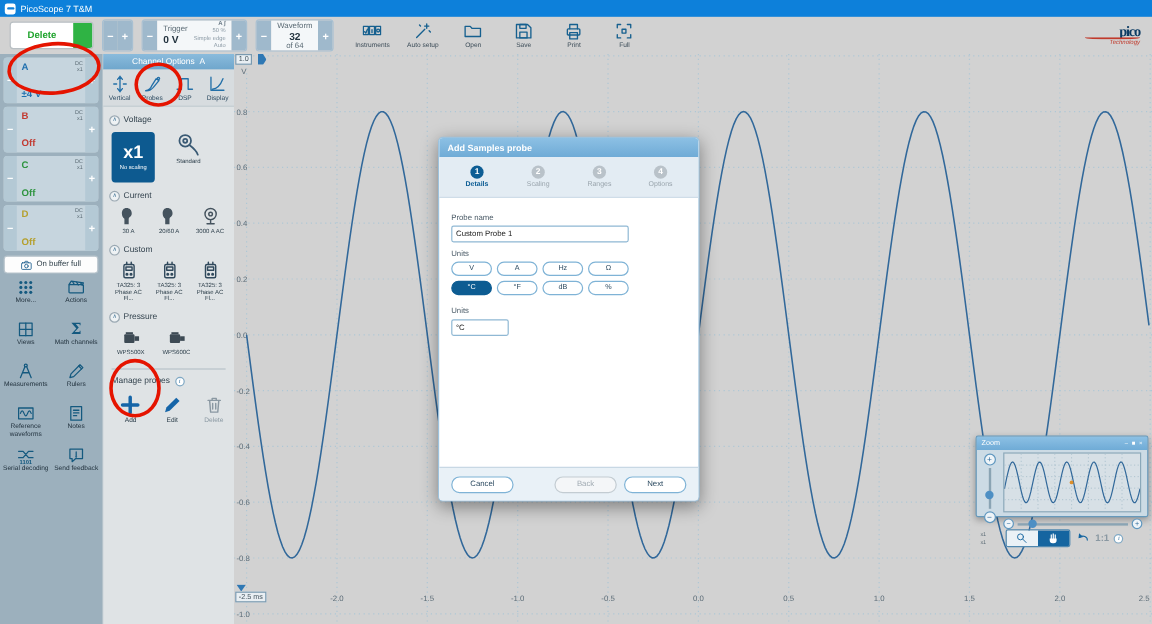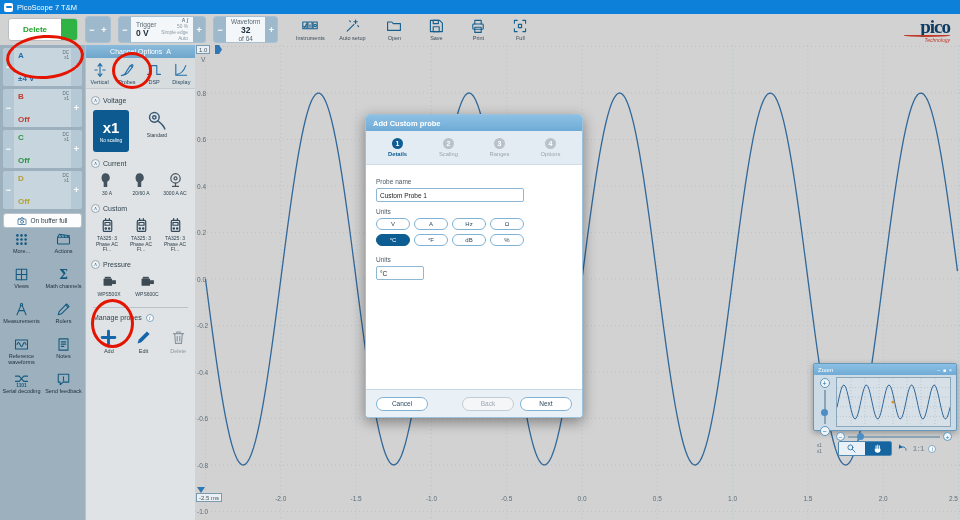--- a/index.html
+++ b/index.html
@@ -25,21 +25,21 @@
   .gcol{display:flex;flex-direction:column;justify-content:center;}
   .glabel{font-size:6.5px;color:#5a6a74;}
   .gvalue{font-size:8.5px;font-weight:bold;color:#22323e;}
   .gstats{display:flex;flex-direction:column;justify-content:center;text-align:right;font-size:4.8px;color:#8a99a4;line-height:1.25;}
   .gstats b{font-size:5px;color:#6c7c88;}
   .wfcol{text-align:center;}
   .tbtn{display:flex;flex-direction:column;align-items:center;width:38px;color:#16608f;cursor:pointer;}
   .tbtn .lbl{font-size:5.5px;color:#3c4c58;margin-top:1px;white-space:nowrap;}
   .spacer{flex:1;}
   .picologo{margin-right:10px;display:flex;flex-direction:column;align-items:flex-end;line-height:1;}
-  .picobrand{font-size:19px;font-weight:bold;color:#0d3c64;letter-spacing:-1px;font-family:"Liberation Serif",serif;}
+  .picobrand{font-size:12px;font-weight:bold;color:#0d3c64;letter-spacing:-1px;font-family:"Liberation Serif",serif;}
   .picoswoosh{width:46px;height:3px;border-bottom:2px solid #c0392b;border-radius:0 0 60% 60%;margin-top:-2px;}
   .picosub{font-size:5px;color:#c0392b;font-style:italic;margin-top:1px;}
 
   
   .sidebar{position:absolute;left:0;top:45px;width:85px;height:475px;background:#9cb0bd;z-index:3;}
   .chtile{height:38px;margin:3px 3px 2px 3px;border-radius:3px;display:flex;overflow:hidden;background:#c6d5de;}
   .cside{width:11px;background:#b4c9d5;color:#fff;font-size:9px;font-weight:bold;display:flex;align-items:center;justify-content:center;}
   .cbody{flex:1;position:relative;padding:3px 2px 3px 4px;display:flex;flex-direction:column;justify-content:space-between;}
   .cname{font-size:8px;font-weight:bold;}
   .cstatus{font-size:8px;font-weight:bold;}
@@ -612,21 +612,21 @@
   </div>
   <div class="pent right" style="left:20px;top:0px;"></div>
   <div class="pent down" style="left:2px;top:442px;"></div>
   <div class="axisbox" style="left:1px;top:448px;">
     <span>-2.5 ms</span>
   </div>
 </div>
 
 <div class="dialog">
   <div class="dtitle">
-    <span>Add Custom probe</span>
+    <span>Add Samples probe</span>
   </div>
   <div class="dsteps" id="steps">
       <div class="step active">
         <div class="stepnum">1</div>
         <div class="steplbl">Details</div>
       </div>
       <div class="step">
         <div class="stepnum">2</div>
         <div class="steplbl">Scaling</div>
       </div>

